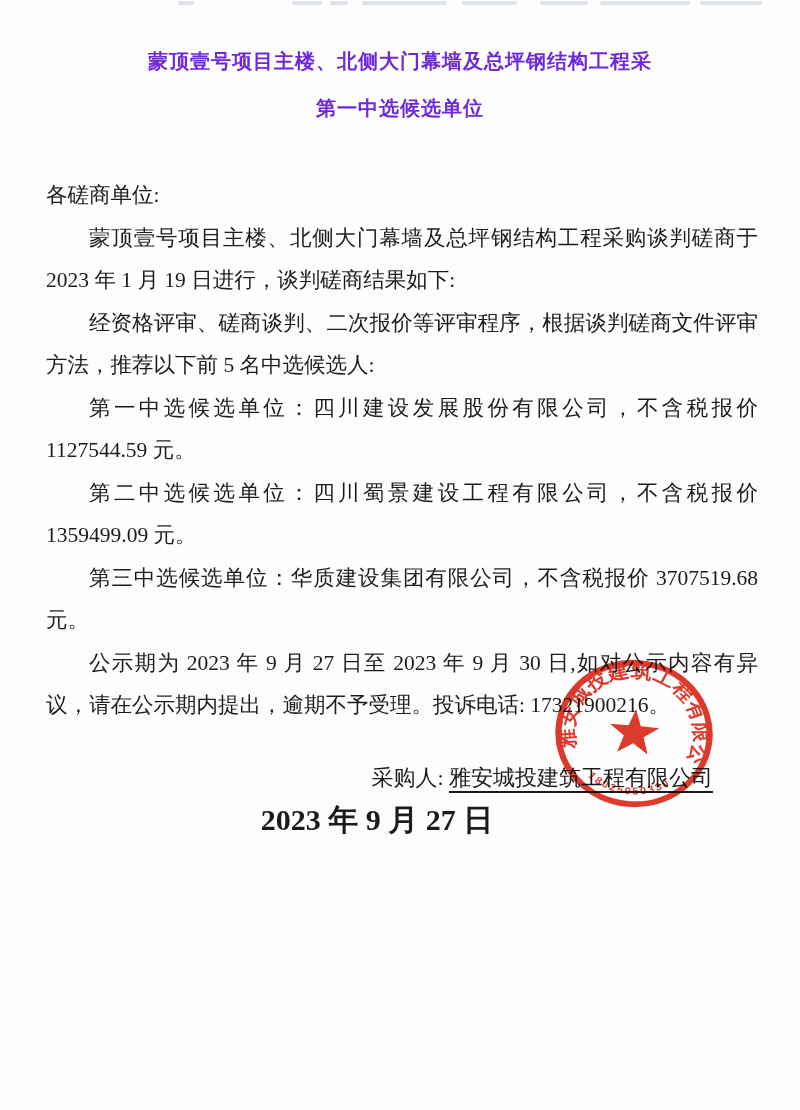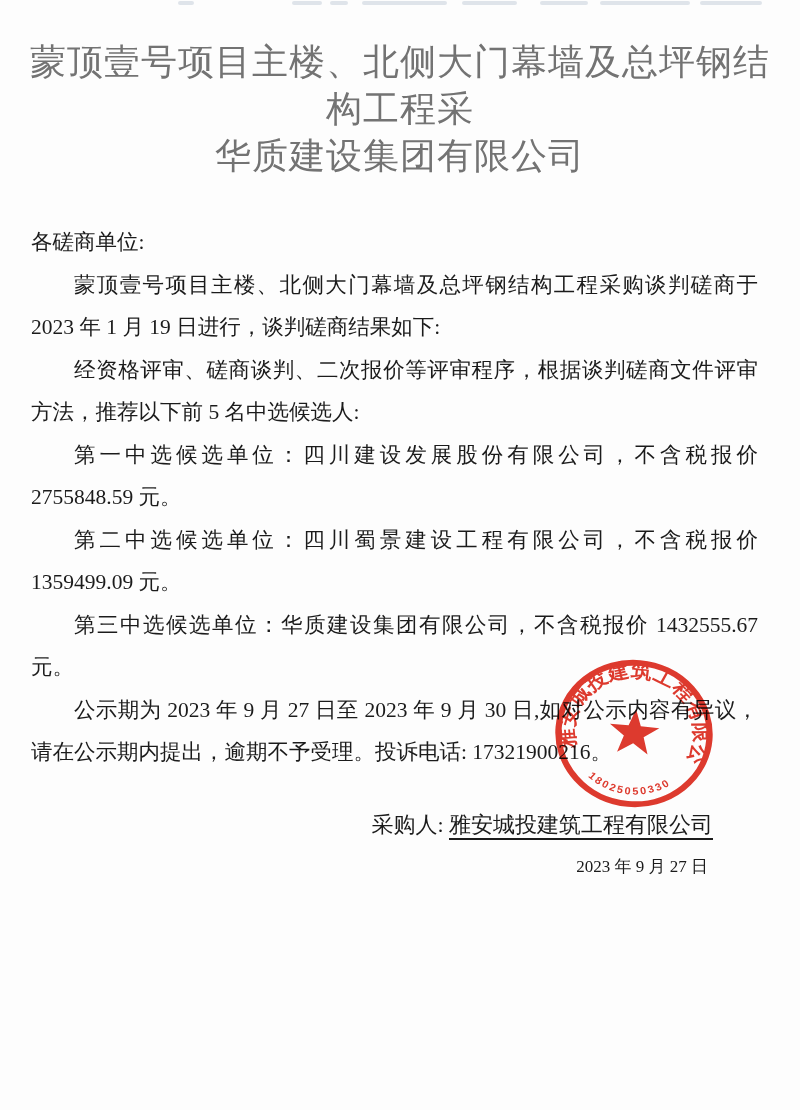--- a/index.html
+++ b/index.html
@@ -15,53 +15,54 @@
   .artifact {
     position:absolute; top:1px; height:4px;
     background:#c3cdd8; opacity:.5;
     border-radius:2px; filter:blur(.6px);
   }
   .doc-title {
     margin:0;
     padding:38px 20px 0 20px;
     text-align:center;
     font-family:"Liberation Sans", sans-serif;
-    font-size:36px;
+    font-size:20px;
     line-height:47px;
-    font-weight:400;
-    color:#737373;
+    font-weight:700;
+    color:#6d28d9;
     letter-spacing:1px;
   }
   .doc-body {
     margin-top:42px;
-    padding:0 42px 0 31px;
+    padding:0 42px 0 46px;
     font-size:21.5px;
     line-height:42.5px;
     text-align:justify;
     text-justify:inter-character;
   }
   .doc-body p { margin:0; }
   .para { text-indent:2em; }
   .signature-row {
     margin-top:30px;
     text-align:right;
     padding-right:45px;
     font-weight:400;
     font-size:22px;
     line-height:42px;
   }
   .company-underline {
     border-bottom:2px solid #1b1b1b;
     padding-bottom:1px;
   }
   .date-row {
-    text-align:right;
+    text-align:center;
     padding-right:50px;
-    font-size:17px;
+    font-size:30px;
     line-height:42px;
+    font-weight:bold;
   }
   .stamp {
     position:absolute;
     left:550px; top:655px;
     width:168px; height:157px;
     transform:rotate(5deg);
     mix-blend-mode:multiply;
     opacity:.93;
     pointer-events:none;
   }
@@ -77,30 +78,30 @@
   <div class="artifact" style="left:292px;width:30px"></div>
   <div class="artifact" style="left:330px;width:18px"></div>
   <div class="artifact" style="left:362px;width:85px"></div>
   <div class="artifact" style="left:462px;width:55px"></div>
   <div class="artifact" style="left:540px;width:48px"></div>
   <div class="artifact" style="left:600px;width:90px"></div>
   <div class="artifact" style="left:700px;width:62px"></div>
 
   <h1 class="doc-title">
     <span>蒙顶壹号项目主楼、北侧大门幕墙及总坪钢结构工程采</span><br>
-    <span>华质建设集团有限公司</span>
+    <span>第一中选候选单位</span>
   </h1>
 
   <div class="doc-body">
     <p class="salutation">各磋商单位:</p>
     <p class="para">蒙顶壹号项目主楼、北侧大门幕墙及总坪钢结构工程采购谈判磋商于 2023 年 1 月 19 日进行，谈判磋商结果如下:</p>
     <p class="para">经资格评审、磋商谈判、二次报价等评审程序，根据谈判磋商文件评审方法，推荐以下前 5 名中选候选人:</p>
-    <p class="para">第一中选候选单位：四川建设发展股份有限公司，不含税报价 2755848.59 元。</p>
+    <p class="para">第一中选候选单位：四川建设发展股份有限公司，不含税报价 1127544.59 元。</p>
     <p class="para">第二中选候选单位：四川蜀景建设工程有限公司，不含税报价 1359499.09 元。</p>
-    <p class="para">第三中选候选单位：华质建设集团有限公司，不含税报价 1432555.67 元。</p>
+    <p class="para">第三中选候选单位：华质建设集团有限公司，不含税报价 3707519.68 元。</p>
     <p class="para">公示期为 2023 年 9 月 27 日至 2023 年 9 月 30 日,如对公示内容有异议，请在公示期内提出，逾期不予受理。投诉电话: 17321900216。</p>
 
     <div class="signature-row">
       <span>采购人:</span>
       <span class="company-underline">雅安城投建筑工程有限公司</span>
     </div>
     <div class="date-row">2023 年 9 月 27 日</div>
   </div>
 
   <div class="stamp">

